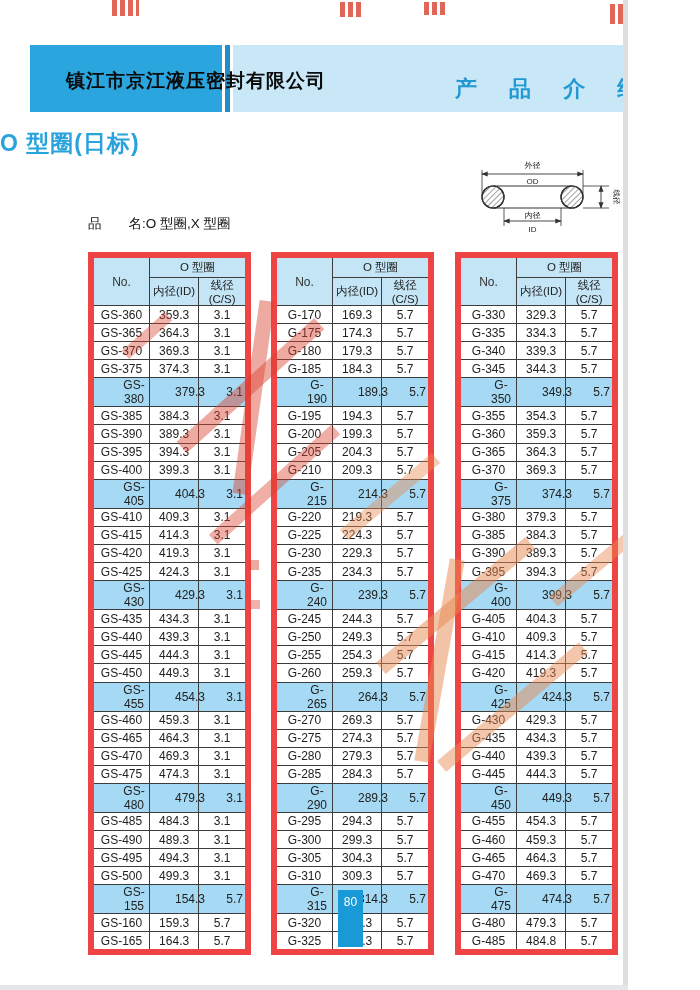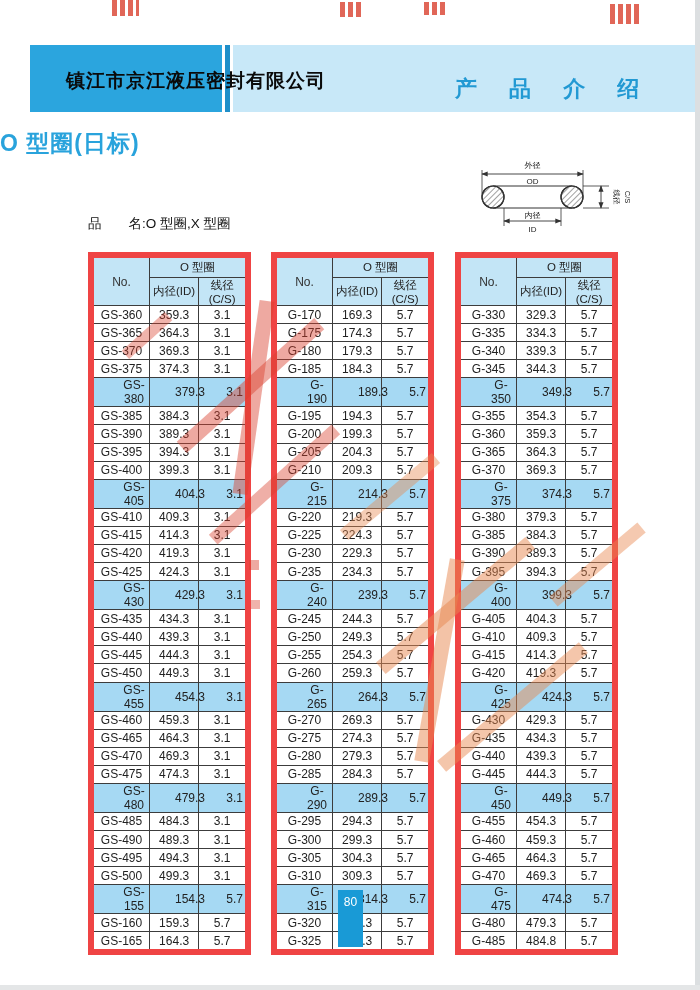--- a/index.html
+++ b/index.html
@@ -1,17 +1,17 @@
 <!DOCTYPE html>
 <html><head>
 <meta charset="utf-8">
 <style>
   html,body{margin:0;padding:0;background:#ffffff;}
   .page{
-    position:relative;width:700px;height:990px;background:#fff;overflow:hidden;
+    position:relative;width:628px;height:990px;background:#fff;overflow:hidden;
     font-family:"Liberation Sans","DejaVu Sans",sans-serif;
   }
   
   .edge-right{position:absolute;right:0;top:0;width:5px;height:990px;background:#dcdfe1;}
   .edge-bottom{position:absolute;left:0;bottom:0;width:700px;height:5px;background:#e4e6e7;}
 
   
   .bar-left{position:absolute;left:30px;top:45px;width:192px;height:67px;background:#2BA5DE;}
   .bar-stripe{position:absolute;left:225px;top:45px;width:5px;height:67px;background:#1f8fc9;}
   .bar-right{position:absolute;left:233px;top:45px;width:467px;height:67px;background:#C8E8F8;}

